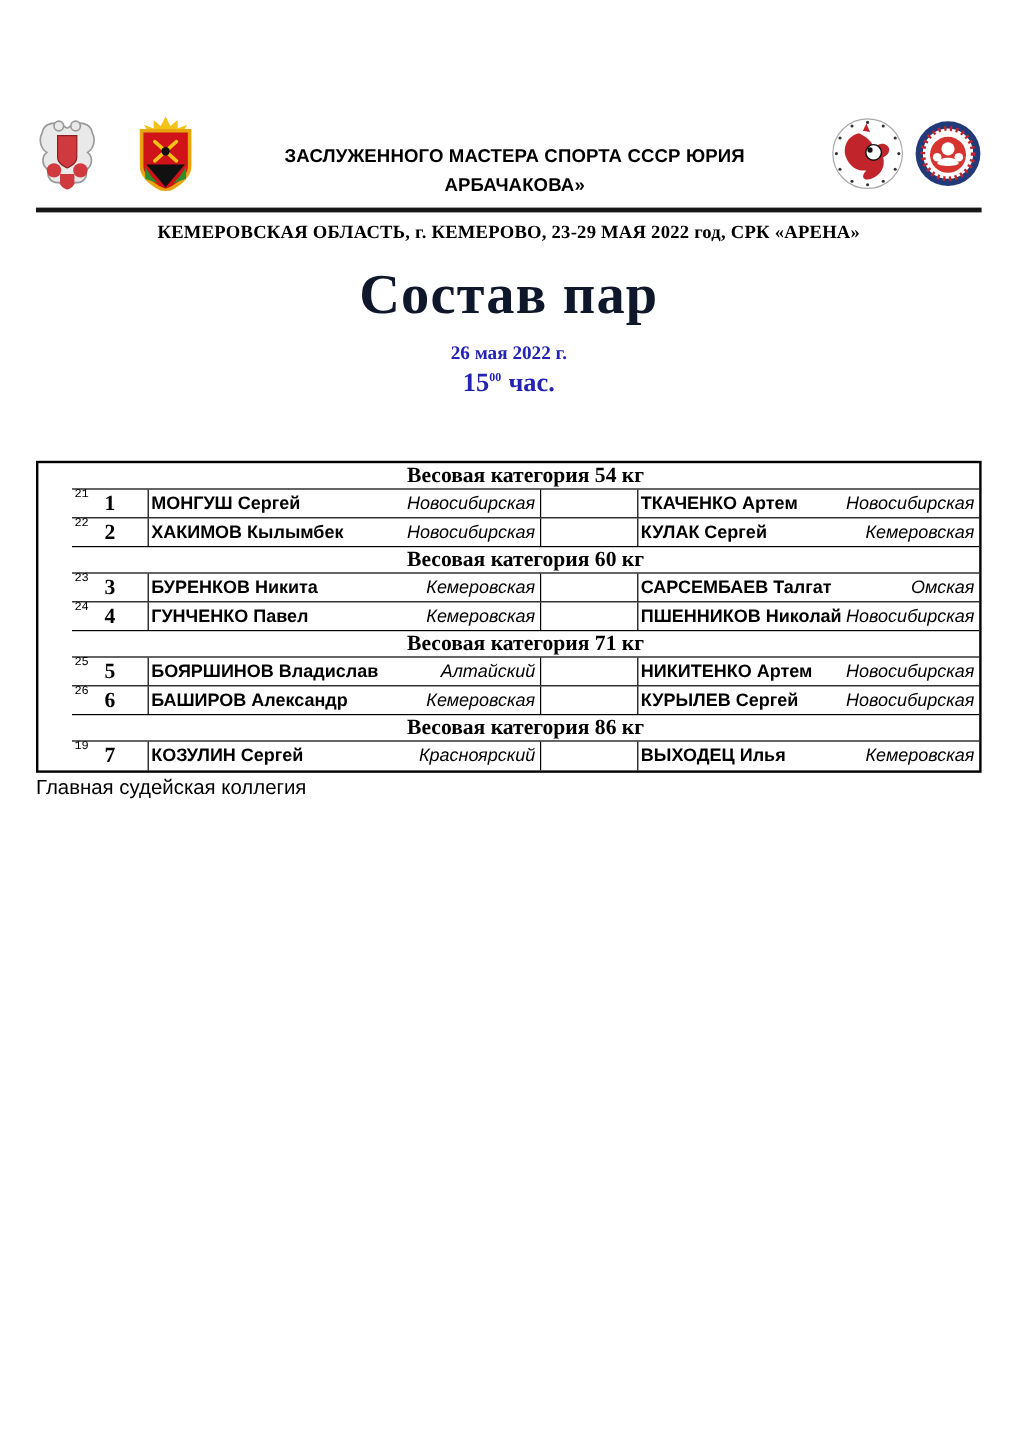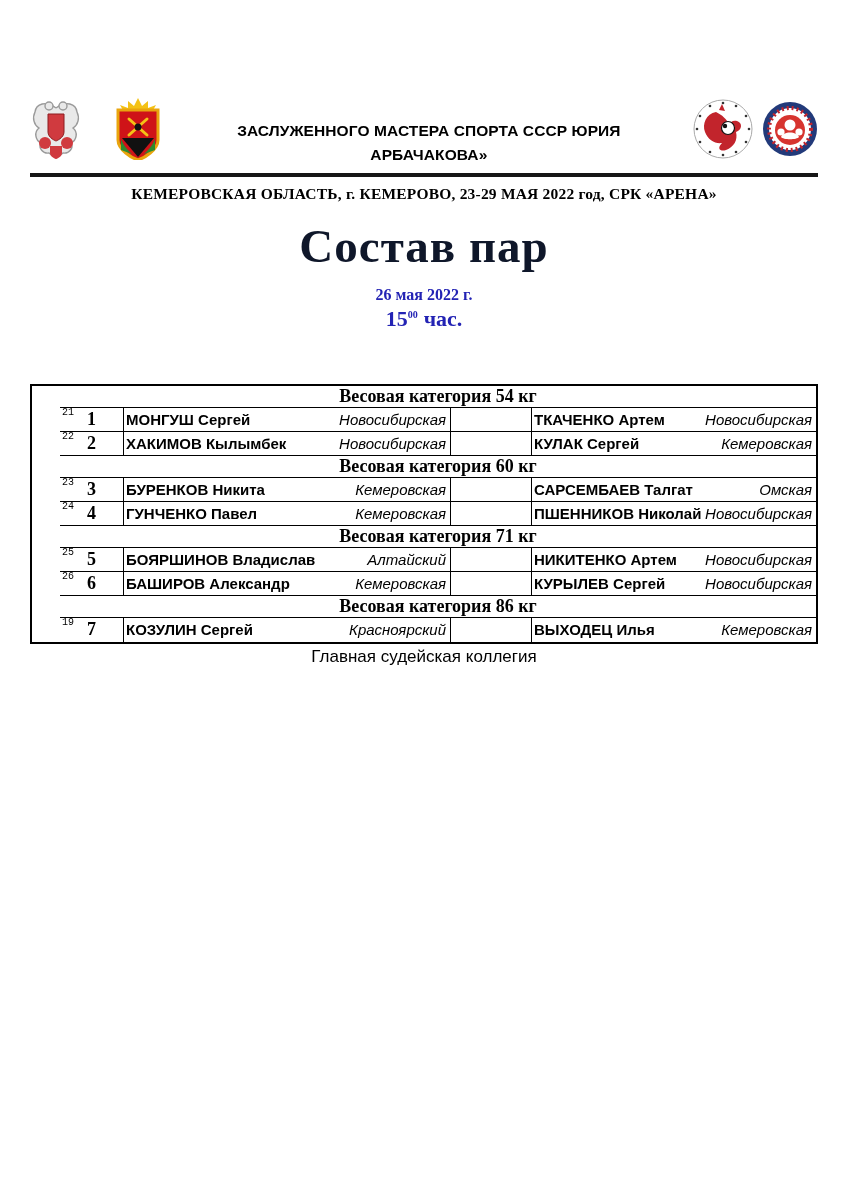--- a/index.html
+++ b/index.html
@@ -103,21 +103,21 @@
     display:flex; justify-content:space-between; align-items:center;
     padding:0 4px 0 2px;
     font-family:"Liberation Sans", sans-serif;
     font-size:15px;
     overflow:hidden;
   }
   .b-name { font-weight:bold; white-space:nowrap; }
   .b-region { font-style:italic; white-space:nowrap; }
 
   .signature {
-    text-align:center;
+    text-align:left;
     font-family:"Liberation Sans", sans-serif;
     font-size:17px;
     margin-top:3px;
   }
 </style>
 </head>
 <body>
 
 <div class="page">
   <div class="content">

